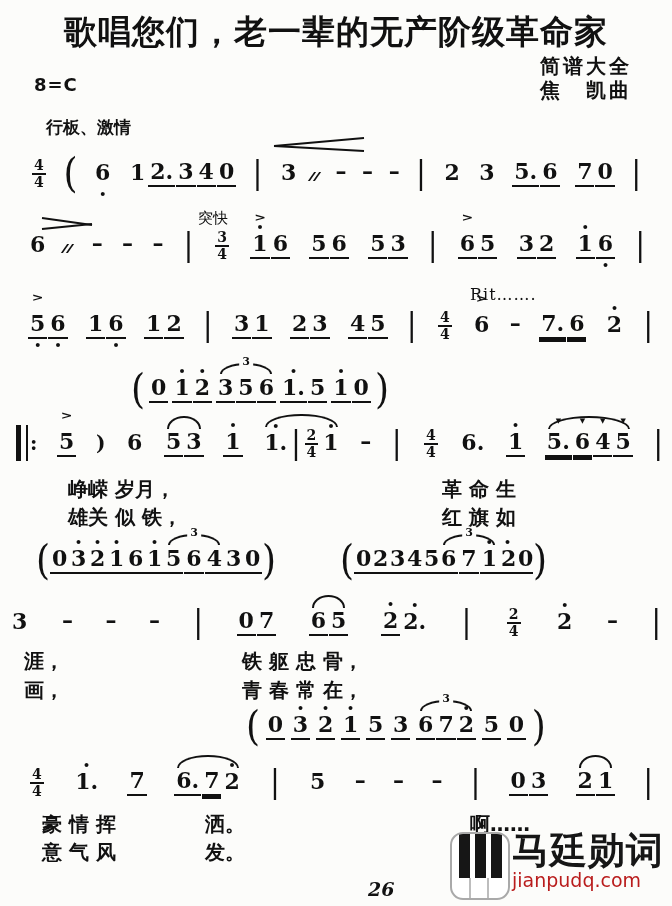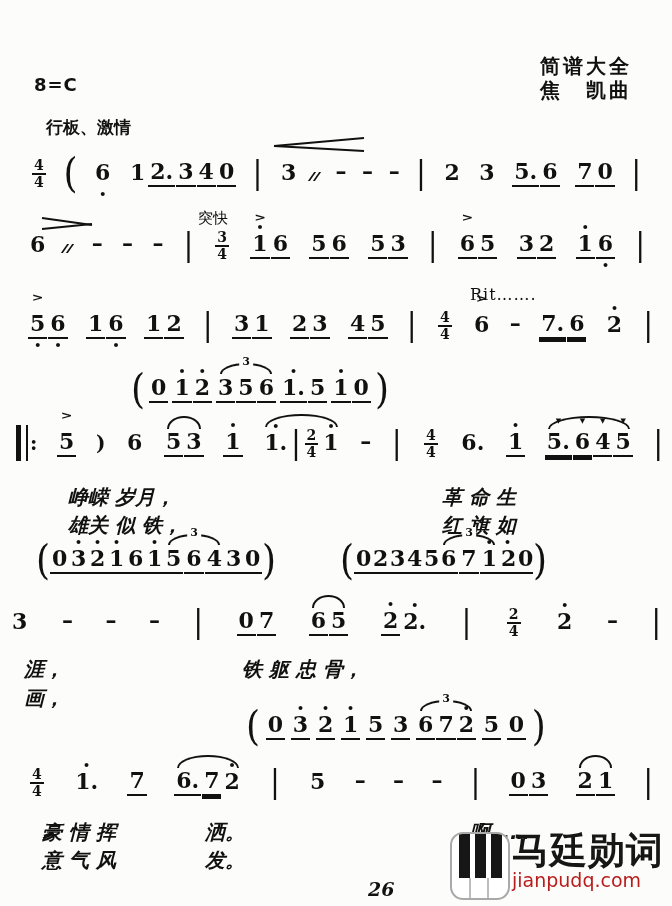--- a/index.html
+++ b/index.html
@@ -61,21 +61,21 @@
   
   .ann{position:absolute;font-weight:400;font-family:"DejaVu Sans",sans-serif;}
   #tukuai{left:198px;top:209px;font-size:15px;}
   #rit{left:470px;top:285px;font-size:16px;font-weight:400;font-family:"DejaVu Serif",serif;letter-spacing:1px;}
   .hairpin{position:absolute;}
   #hp1{left:272px;top:135px;}
   #hp2{left:40px;top:215px;}
   
   .ly{position:absolute;height:26px;font-family:"DejaVu Sans",sans-serif;font-weight:700;
       font-size:20px;white-space:nowrap;}
-  .ly .seg{position:absolute;top:12px;font-style:italic;}
+  .ly .seg{position:absolute;top:4px;}
   #sys5-ly0{left:16px;top:472px;width:648px;} #sys5-ly1{left:16px;top:500px;width:648px;}
   #sys5-ly0 .seg:nth-child(1),#sys5-ly1 .seg:nth-child(1){left:52px;}
   #sys5-ly0 .seg:nth-child(2),#sys5-ly1 .seg:nth-child(2){left:426px;}
   #sys7-ly0{left:10px;top:644px;width:652px;} #sys7-ly1{left:10px;top:673px;width:652px;}
   #sys7-ly0 .seg:nth-child(1),#sys7-ly1 .seg:nth-child(1){left:14px;}
   #sys7-ly0 .seg:nth-child(2),#sys7-ly1 .seg:nth-child(2){left:232px;}
   #sys9-ly0{left:28px;top:807px;width:626px;} #sys9-ly1{left:28px;top:835px;width:626px;}
   #sys9-ly0 .seg:nth-child(1),#sys9-ly1 .seg:nth-child(1){left:14px;}
   #sys9-ly0 .seg:nth-child(2),#sys9-ly1 .seg:nth-child(2){left:177px;}
   #sys9-ly0 .seg:nth-child(3){left:442px;}
@@ -90,20 +90,21 @@
   .pd1{left:17px;} .pd2{left:35px;}
   .wmtext{margin-left:2px;line-height:1;}
   .wmname{font-size:37px;font-weight:600;color:#161616;font-family:"DejaVu Sans",sans-serif;letter-spacing:1px;}
   .wmurl{font-size:19px;color:#b91c1c;font-family:"DejaVu Sans",sans-serif;margin-top:2px;}
 </style>
 </head>
 <body>
 
 <div class="page">
 
+  <div class="title">歌唱您们，老一辈的无产阶级革命家</div>
 
   <div class="credits">
     <div>简谱大全</div>
     <div>焦　凯曲</div>
   </div>
 
   <div class="keysig">8=C</div>
   <div class="tempo">行板、激情</div>
 
   <svg id="hp1" class="hairpin" width="94" height="20">
@@ -360,20 +361,21 @@
         <span class="note"><span class="ntext">2</span><span class="odot top">•</span></span>
         <span class="dash">–</span>
         <span class="bar">|</span>
       </div>
       <div class="ly" id="sys7-ly0">
         <span class="seg">涯，</span>
         <span class="seg">铁 躯 忠 骨，</span>
       </div>
       <div class="ly" id="sys7-ly1">
         <span class="seg">画，</span>
+        <span class="seg">青 春 常 在，</span>
       </div>
       <div class="sys" id="sys8">
         <span class="paren">(</span>
         <span class="note u1"><span class="ntext">0</span></span>
         <span class="note u1"><span class="ntext">3</span><span class="odot top">•</span></span>
         <span class="note u1"><span class="ntext">2</span><span class="odot top">•</span></span>
         <span class="note u1"><span class="ntext">1</span><span class="odot top">•</span></span>
         <span class="note u1"><span class="ntext">5</span></span>
         <span class="note u1"><span class="ntext">3</span></span>
         <span class="grp tri">

